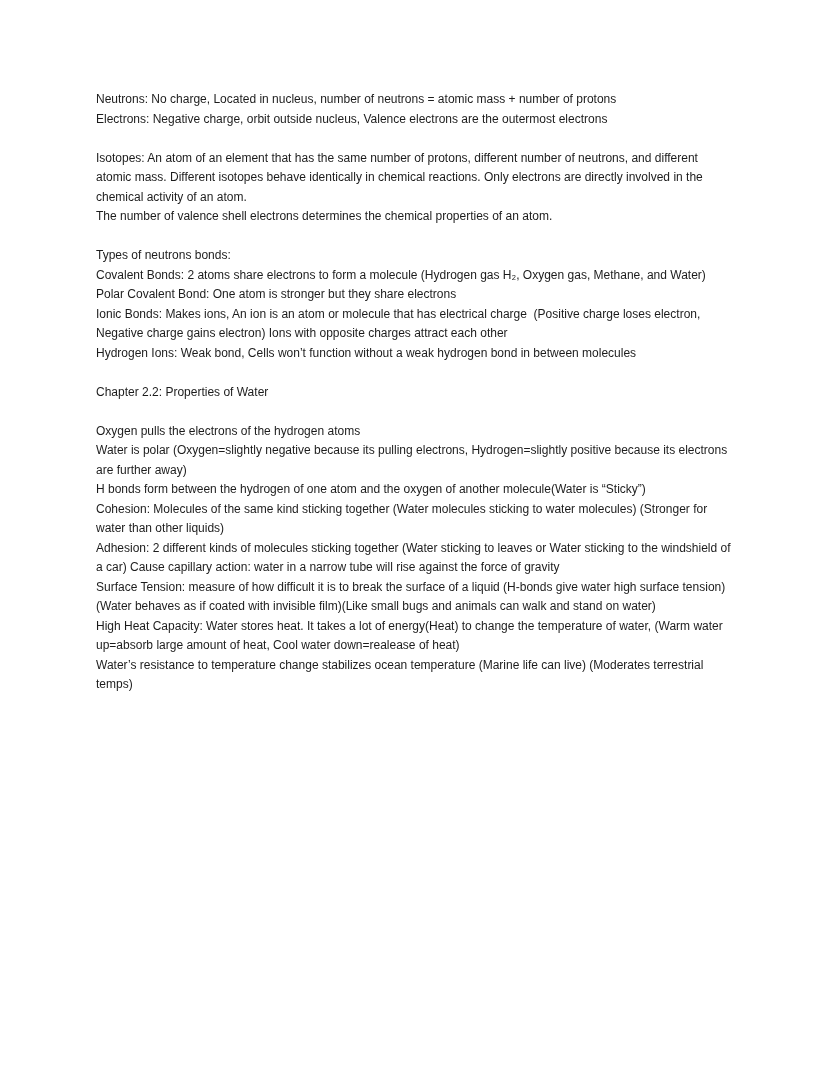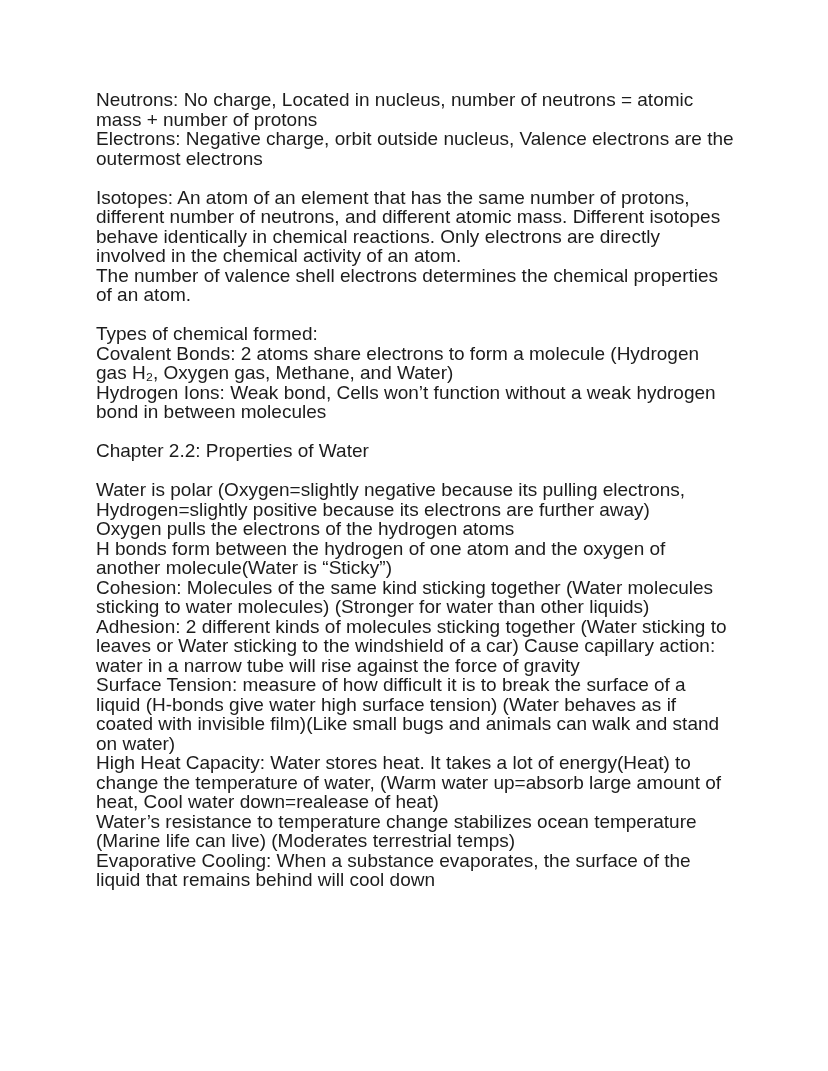--- a/index.html
+++ b/index.html
@@ -13,21 +13,21 @@
     height: 1071px;
     background: #ffffff;
     overflow: hidden;
   }
   .doc-content {
     position: absolute;
     left: 96px;
     top: 90px;
     width: 638px;
     font-family: "Liberation Sans", sans-serif;
-    font-size: 19px;
+    font-size: 12px;
     line-height: 19.5px;
     color: #1c1c1c;
     letter-spacing: 0;
   }
   .doc-content p {
     margin: 0;
     white-space: pre-wrap;
   }
   .spacer {
     height: 19.5px;
@@ -42,34 +42,35 @@
     <p>Neutrons: No charge, Located in nucleus, number of neutrons = atomic mass + number of protons</p>
     <p>Electrons: Negative charge, orbit outside nucleus, Valence electrons are the outermost electrons</p>
 
     <div class="spacer"></div>
 
     <p>Isotopes: An atom of an element that has the same number of protons, different number of neutrons, and different atomic mass. Different isotopes behave identically in chemical reactions. Only electrons are directly involved in the chemical activity of an atom.</p>
     <p>The number of valence shell electrons determines the chemical properties of an atom.</p>
 
     <div class="spacer"></div>
 
-    <p>Types of chemical formed:</p>
+    <p>Types of neutrons bonds:</p>
     <p>Covalent Bonds: 2 atoms share electrons to form a molecule (Hydrogen gas H₂, Oxygen gas, Methane, and Water)</p>
+    <p>Polar Covalent Bond: One atom is stronger but they share electrons</p>
+    <p>Ionic Bonds: Makes ions, An ion is an atom or molecule that has electrical charge  (Positive charge loses electron, Negative charge gains electron) Ions with opposite charges attract each other</p>
     <p>Hydrogen Ions: Weak bond, Cells won’t function without a weak hydrogen bond in between molecules</p>
 
     <div class="spacer"></div>
 
     <p>Chapter 2.2: Properties of Water</p>
 
     <div class="spacer"></div>
 
+    <p>Oxygen pulls the electrons of the hydrogen atoms</p>
     <p>Water is polar (Oxygen=slightly negative because its pulling electrons, Hydrogen=slightly positive because its electrons are further away)</p>
-    <p>Oxygen pulls the electrons of the hydrogen atoms</p>
     <p>H bonds form between the hydrogen of one atom and the oxygen of another molecule(Water is “Sticky”)</p>
     <p>Cohesion: Molecules of the same kind sticking together (Water molecules sticking to water molecules) (Stronger for water than other liquids)</p>
     <p>Adhesion: 2 different kinds of molecules sticking together (Water sticking to leaves or Water sticking to the windshield of a car) Cause capillary action: water in a narrow tube will rise against the force of gravity</p>
     <p>Surface Tension: measure of how difficult it is to break the surface of a liquid (H-bonds give water high surface tension) (Water behaves as if coated with invisible film)(Like small bugs and animals can walk and stand on water)</p>
     <p>High Heat Capacity: Water stores heat. It takes a lot of energy(Heat) to change the temperature of water, (Warm water up=absorb large amount of heat, Cool water down=realease of heat)</p>
     <p>Water’s resistance to temperature change stabilizes ocean temperature (Marine life can live) (Moderates terrestrial temps)</p>
-    <p>Evaporative Cooling: When a substance evaporates, the surface of the liquid that remains behind will cool down</p>
 
   </div>
 </div>
 
 </body></html>

